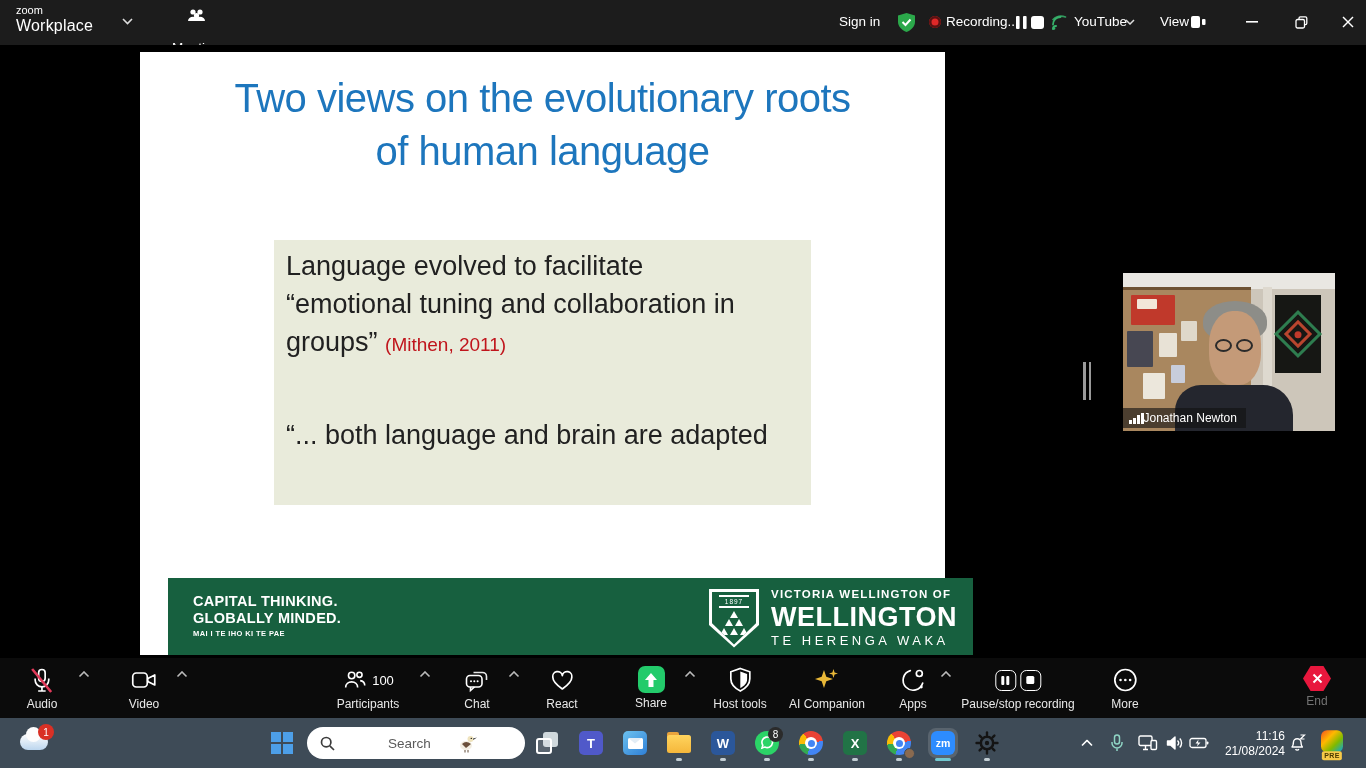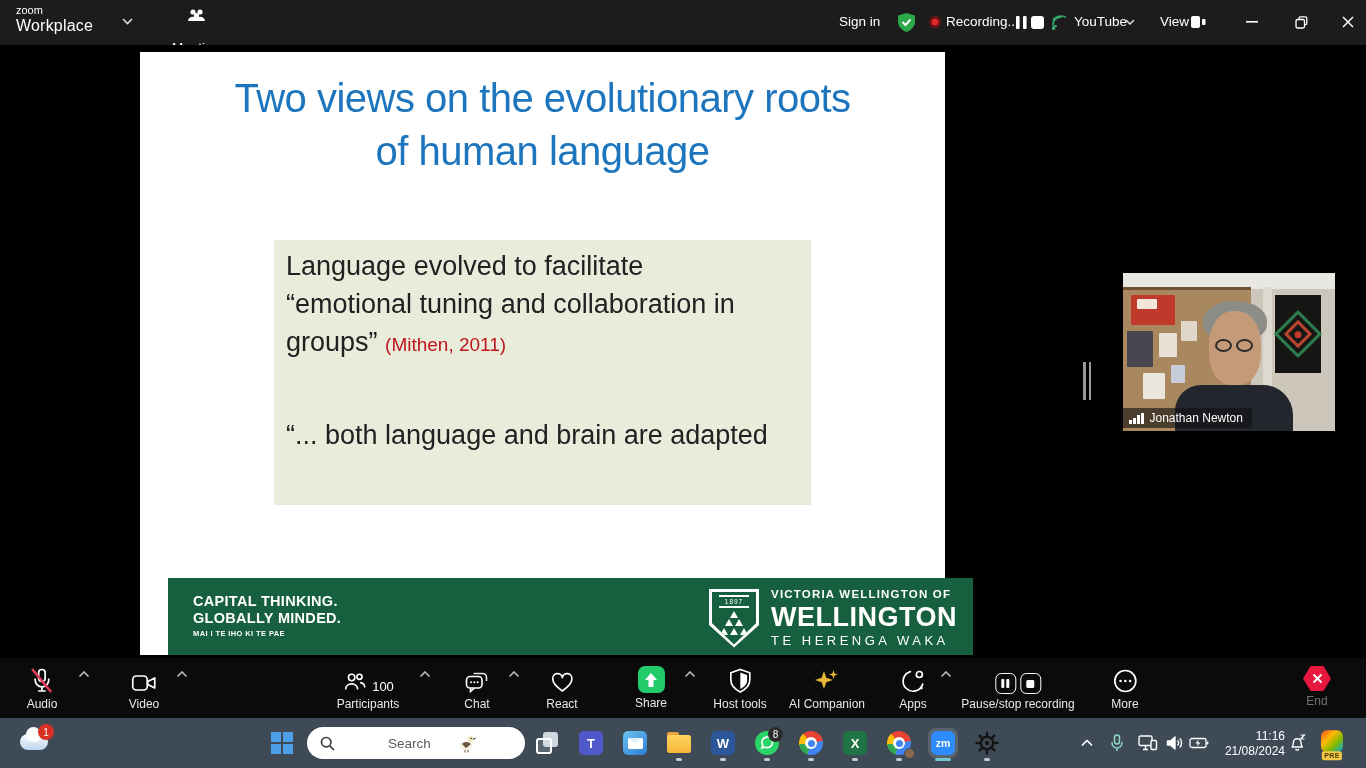--- a/index.html
+++ b/index.html
@@ -57,30 +57,30 @@
   .wc-nightposter { position:absolute; left:152px; top:22px; width:46px; height:78px; background:#161714; display:flex; align-items:center; justify-content:center; }
   .np-d1 { width:34px; height:34px; background:transparent; border:3px solid #2e7d4f; transform:rotate(45deg); display:flex; align-items:center; justify-content:center; }
   .np-d2 { width:20px; height:20px; border:3px solid #b8452e; display:flex; align-items:center; justify-content:center; }
   .np-d3 { width:7px; height:7px; background:#c0392b; border-radius:50%; transform:rotate(-45deg); }
   .wc-frame { position:absolute; left:140px; top:14px; width:9px; height:144px; background:#ded9cf; }
   .wc-person-body { position:absolute; left:52px; top:112px; width:118px; height:50px; background:#24262e; border-radius:26px 30px 0 0; }
   .wc-head { position:absolute; left:86px; top:38px; width:52px; height:74px; background:#c49a78; border-radius:45% 45% 42% 42%; }
   .wc-hair { position:absolute; left:80px; top:28px; width:64px; height:40px; background:#8d8d88; border-radius:50% 50% 40% 40%; }
   .wc-glasses { position:absolute; left:92px; top:66px; display:flex; gap:4px; }
   .wc-glasses i { width:17px; height:13px; border:2.5px solid #2a2a2a; border-radius:50%; }
-  .nametag { position:absolute; left:0; bottom:3px; background:rgba(18,18,18,.62); display:flex; align-items:center; gap:6px; padding:3px 9px 3px 6px; }
+  .nametag { position:absolute; left:0; bottom:3px; background:rgba(18,18,18,.62); display:flex; align-items:center; padding:3px 9px 3px 6px; }
   .nametag span { color:#fff; font-size:12px; white-space:nowrap; }
   .sigbars { display:flex; align-items:flex-end; gap:1.5px; }
   .sigbars i { width:2.5px; background:#fff; }
 
   
   .zoombar { position:relative; width:100%; height:60px; background:#0b0b0b; }
   .tool { position:absolute; top:8px; transform:translateX(-50%); display:flex; flex-direction:column; align-items:center; gap:3px; }
   .tool-label { color:#e8e8e8; font-size:12px; white-space:nowrap; }
-  .tool-iconrow { display:flex; align-items:flex-end; gap:6px; height:28px; }
+  .tool-iconrow { display:flex; align-items:center; gap:6px; height:28px; }
   .pcount { color:#fff; font-size:13px; }
   .chev-up { position:absolute; top:13px; transform:translateX(-50%); }
   .share-ico { width:27px; height:27px; border-radius:7px; background:#23CB6B; display:flex; align-items:center; justify-content:center; }
   .end-ico { width:28px; height:25px; background:#E8173D; clip-path:polygon(27% 0,73% 0,100% 50%,73% 100%,27% 100%,0 50%); display:flex; align-items:center; justify-content:center; }
   .recbox { width:21px; height:21px; border:1.8px solid #fff; border-radius:6px; display:flex; align-items:center; justify-content:center; gap:2.5px; }
   .recbox .bar { width:2.6px; height:9px; background:#fff; border-radius:1px; }
   .recbox .sq { width:8px; height:8px; background:#fff; border-radius:1.5px; }
 
   
   .taskbar { position:relative; width:100%; height:50px; background:#3E4B57; }

